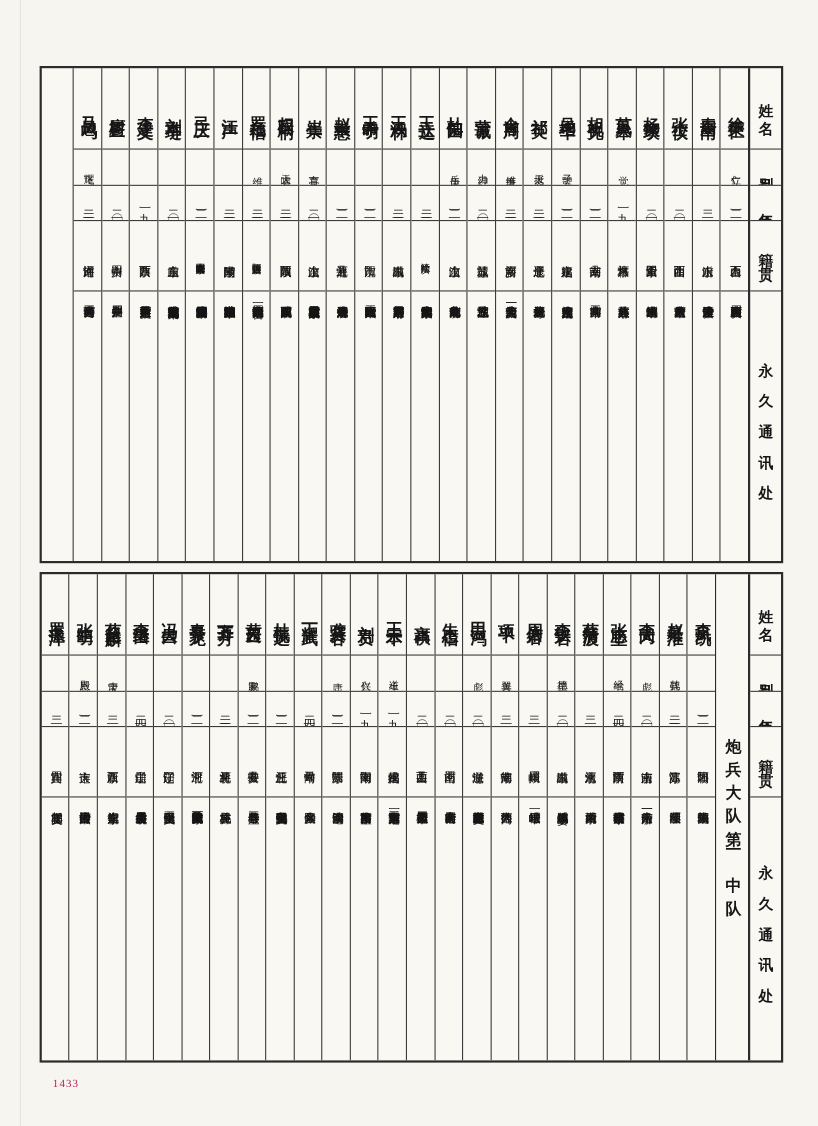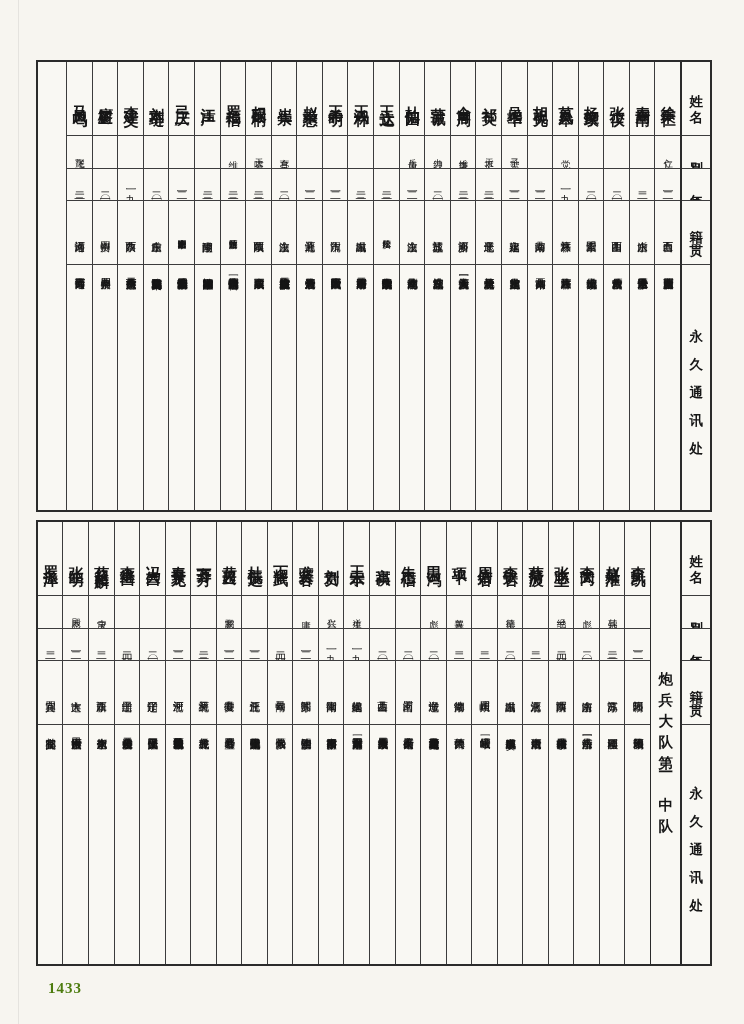--- a/index.html
+++ b/index.html
@@ -32,21 +32,21 @@
   .native{font-size:10.5px;line-height:1.1;}
   .native.sm{font-size:8.5px;line-height:1.15;}
   .addr{font-size:10.5px;line-height:1.18;}
   .hlabel{font-weight:bold;font-size:13.5px;}
   .hl-name{letter-spacing:16px;}
   .hl-alias{letter-spacing:2px;}
   .hl-age{letter-spacing:2px;}
   .hl-native{letter-spacing:14px;}
   .hl-addr{letter-spacing:28px;}
   .unit-label{font-size:14.5px;font-weight:bold;letter-spacing:21px;}
-  .pageno{position:absolute;left:48px;top:980px;font-size:15px;letter-spacing:1px;color:#4d7c0f;font-weight:bold;}
+  .pageno{position:absolute;left:48px;top:980px;font-size:10px;letter-spacing:1px;color:#be185d;}
 </style>
 </head>
 <body>
 
 <div class="page">
   <section class="tbl top" id="top-table">
       <div class="col hdr">
         <div class="cell h-name">
           <span class="vt hlabel hl-name">姓名</span>
         </div>

